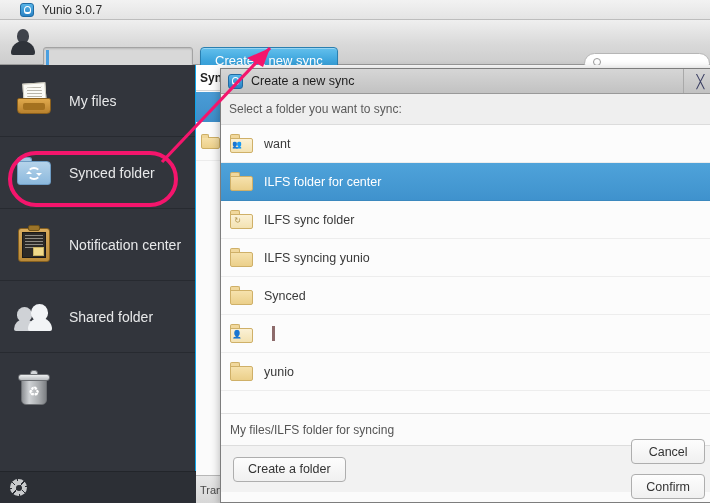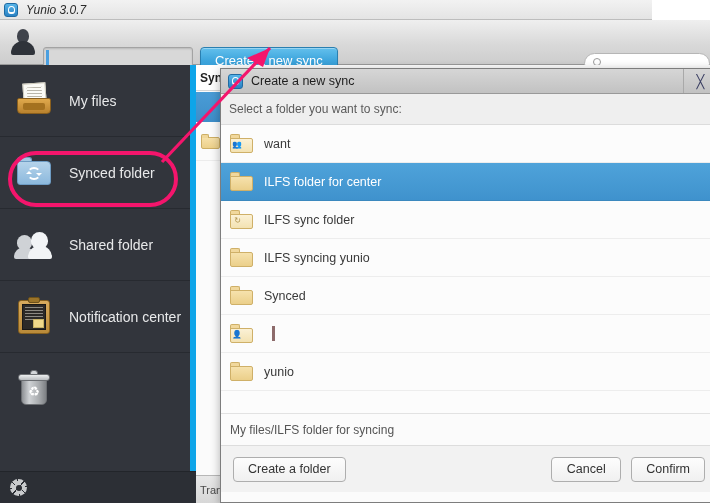--- a/index.html
+++ b/index.html
@@ -10,24 +10,24 @@
     background: #ffffff;
   }
   #app {
     position: relative;
     width: 710px; height: 503px;
     overflow: hidden;
   }
 
   
   .win-titlebar {
-    position: absolute; left: 0; top: 0; width: 652px; height: 20px;
+    position: absolute; left: 0; top: 0; width: 710px; height: 20px;
     background: linear-gradient(to bottom, #f2f2f2 0%, #e4e4e4 100%);
     border-bottom: 1px solid #bdbdbd;
-    display: flex; align-items: center; padding-left: 4px; font-style: italic;
+    display: flex; align-items: center; padding-left: 20px;
   }
   .app-icon {
     width: 14px; height: 14px; border-radius: 3px;
     background: linear-gradient(to bottom, #57b4e8 0%, #2a82c4 100%);
     border: 1px solid #1f6ba3;
     display: flex; align-items: center; justify-content: center;
     flex: none;
   }
   .app-icon-inner {
     width: 7px; height: 8px; border-radius: 50% 50% 40% 40%;
@@ -96,21 +96,21 @@
   .search-input {
     border: none; outline: none; background: transparent;
     font-size: 11px; color: #555; margin-left: 4px; width: 100px;
     font-family: "Liberation Sans", sans-serif;
   }
 
   
   .sidebar {
     position: absolute; left: 0; top: 65px; width: 196px; height: 438px;
     background: #32353c;
-    border-right: 6px solid #0ea5e9;
+    border-right: 1px solid #0ea5e9;
   }
   .side-item {
     position: relative; height: 72px;
     display: flex; align-items: center;
     border-bottom: 1px solid #272a30;
     padding-left: 14px;
   }
   .side-item .label {
     color: #e8e9ea; font-size: 14px; margin-left: 15px; white-space: nowrap;
   }
@@ -399,21 +399,21 @@
     position: relative;
   }
   .dlg-btn {
     height: 25px; min-width: 70px; padding: 0 14px;
     background: linear-gradient(to bottom, #fdfdfd 0%, #f0f0f0 100%);
     border: 1px solid #aeaeae; border-radius: 4px;
     font-size: 12.5px; color: #333;
     display: flex; align-items: center; justify-content: center;
     white-space: nowrap;
   }
-  .footer-right { position: absolute; right: 12px; display: flex; gap: 10px; }
+  .footer-right { position: absolute; right: 12px; display: flex; gap: 10px; flex-direction: column; }
 
   
   .annot { position: absolute; pointer-events: none; }
   .annot-box {
     left: 8px; top: 151px; width: 170px; height: 56px;
     border: 4px solid #f4156c; border-radius: 28px;
   }
   .annot-arrow { left: 120px; top: 40px; width: 160px; height: 130px; }
 </style>
 </head>
@@ -475,38 +475,38 @@
     <div class="side-item">
       <span class="ico ico-syncfolder">
         <span class="tab"></span>
           <span class="f"></span>
           <span class="arrows"></span>
       </span>
       <span class="label">Synced folder</span>
     </div>
 
     <div class="side-item">
-      <span class="ico ico-people">
-        <span class="p1"></span>
-          <span class="p1b"></span>
-          <span class="p2"></span>
-          <span class="p2b"></span>
-      </span>
-      <span class="label">Shared folder</span>
-    </div>
-
-    <div class="side-item">
       <span class="ico ico-clip">
         <span class="board"></span>
           <span class="sheet"></span>
           <span class="lines"></span>
         <span class="note"></span>
           <span class="clipTop"></span>
       </span>
       <span class="label">Notification center</span>
+    </div>
+
+    <div class="side-item">
+      <span class="ico ico-people">
+        <span class="p1"></span>
+          <span class="p1b"></span>
+          <span class="p2"></span>
+          <span class="p2b"></span>
+      </span>
+      <span class="label">Shared folder</span>
     </div>
 
     <div class="side-item" style="border-bottom:none;">
       <span class="ico ico-trash">
         <span class="can"></span>
           <span class="lid"></span>
           <span class="knob"></span>
         <span class="rec">♻</span>
       </span>
       <span class="label"></span>

